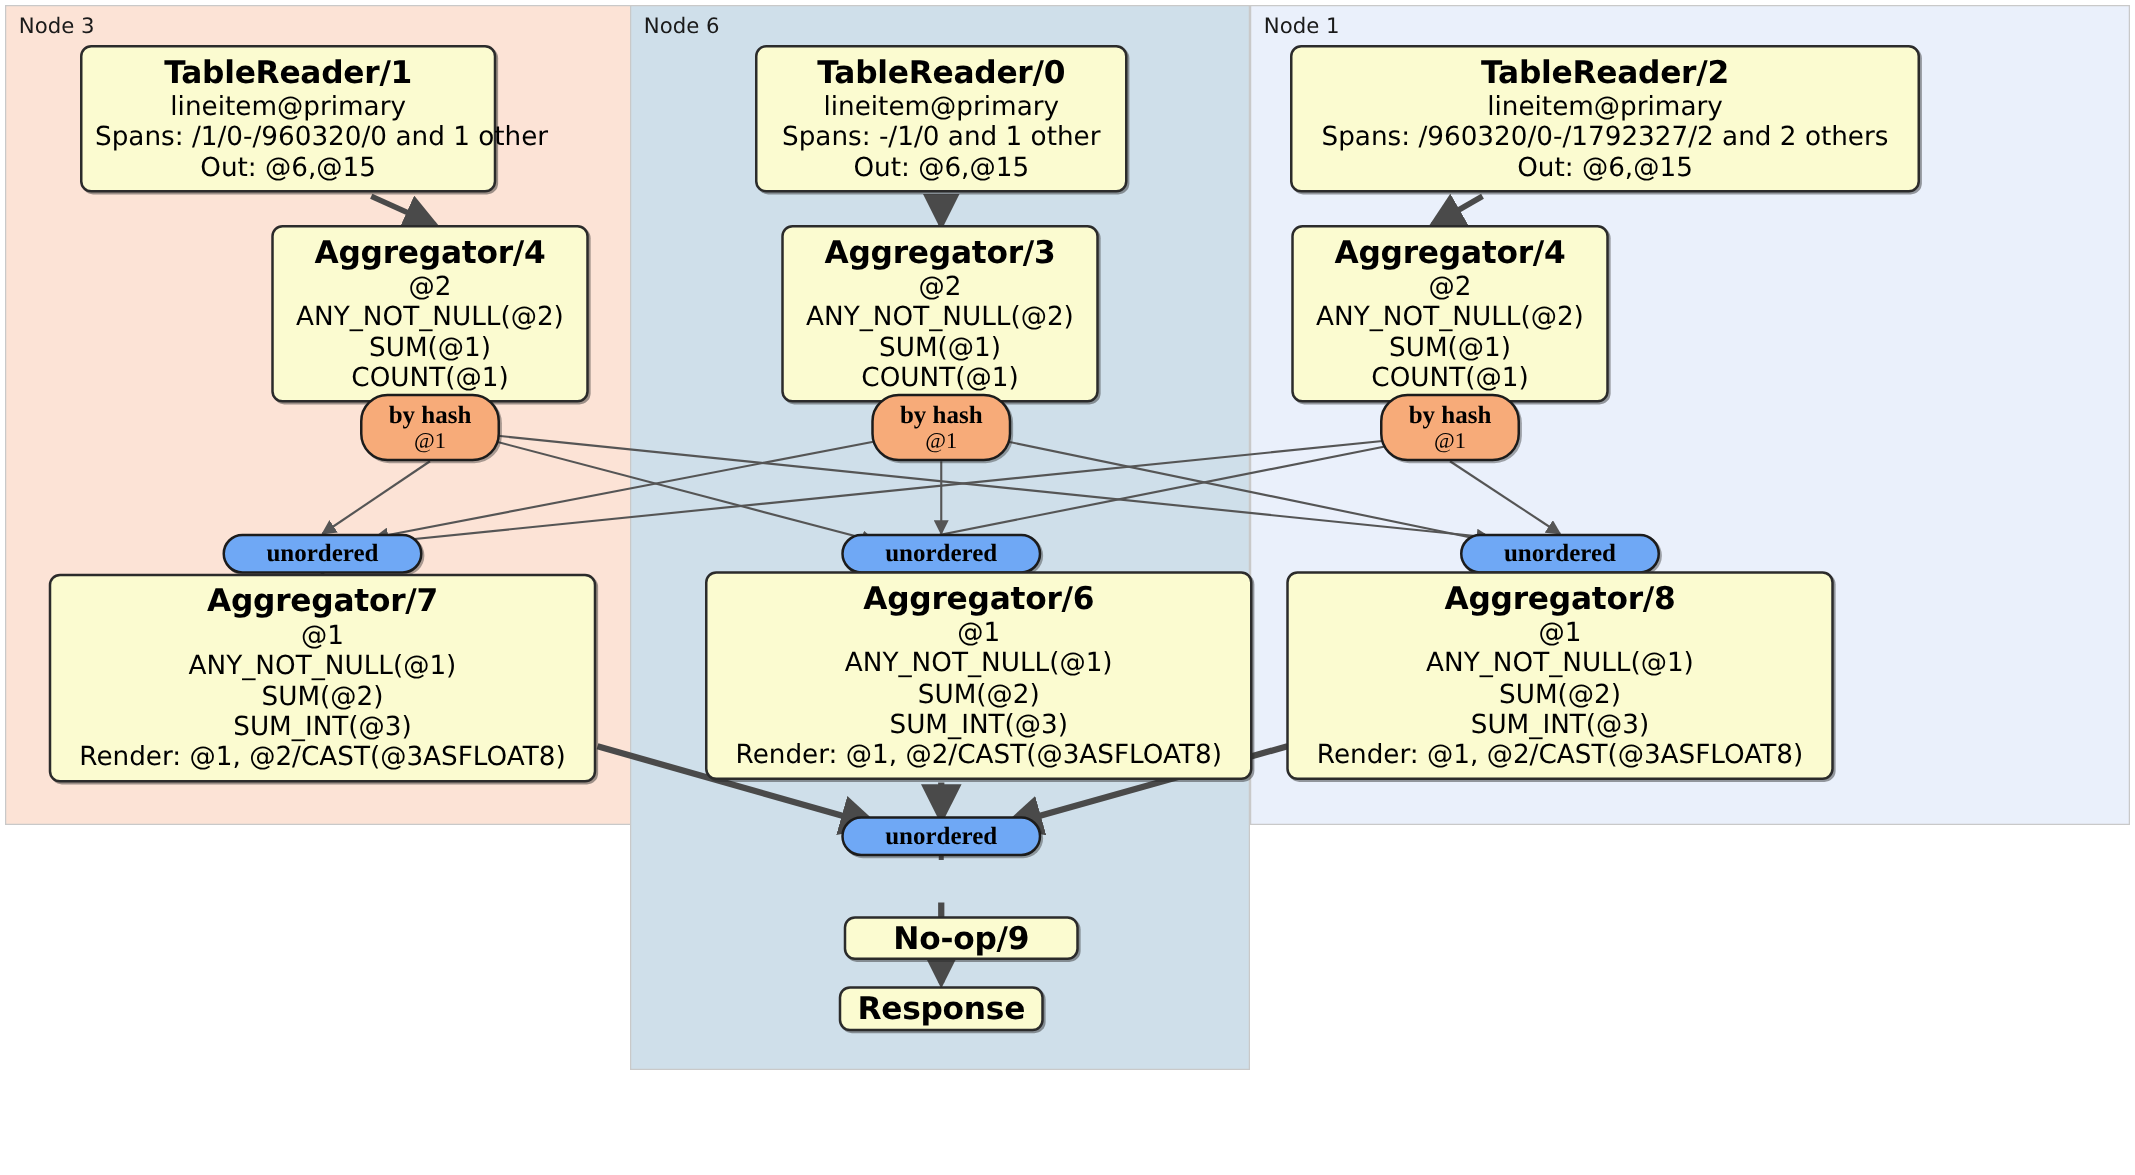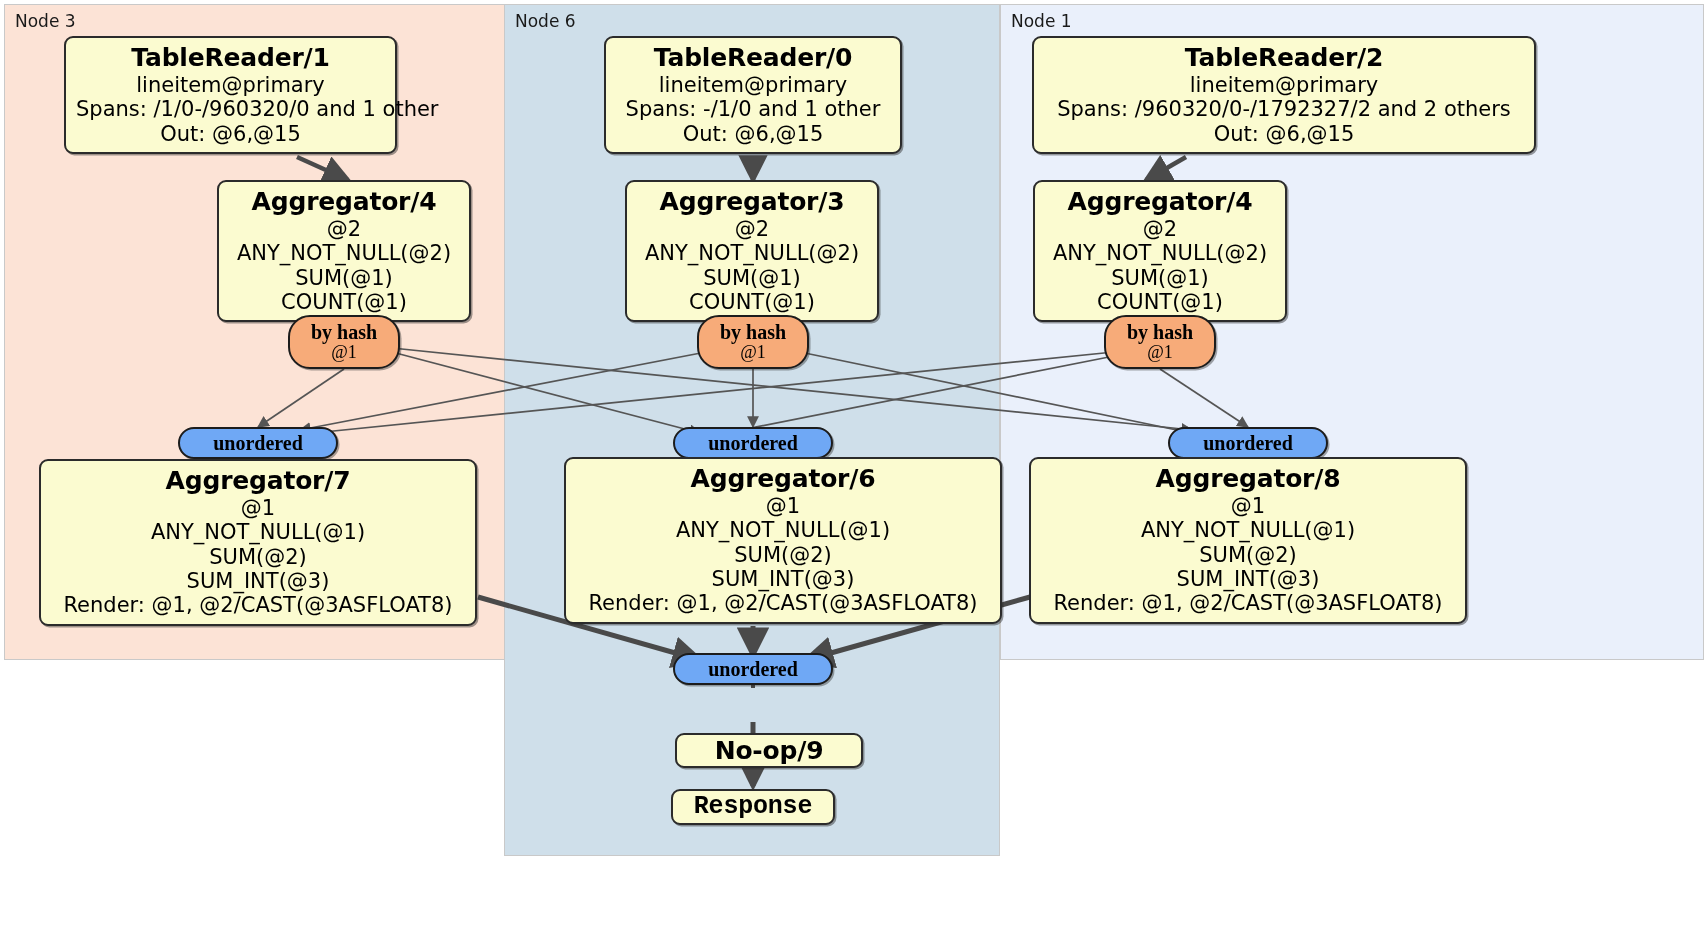--- a/index.html
+++ b/index.html
@@ -283,17 +283,17 @@
   </div>
 
   <div class="badge unord" style="left:673px; top:653px; width:160px; height:32px;">
     <span class="b1">unordered</span>
   </div>
 
   <div class="proc compact" style="left:675px; top:687px; width:188px; height:35px;margin-top:46px;">
     <span class="ttl">No-op/9</span>
   </div>
 
-  <div class="proc compact" style="left:671px; top:789px; width:164px; height:36px;font-family:Liberation Mono, monospace;">
+  <div class="proc compact" style="left:671px; top:789px; width:164px; height:36px;">
     <span class="ttl">Response</span>
   </div>
 
 </div>
 
 </body></html>

